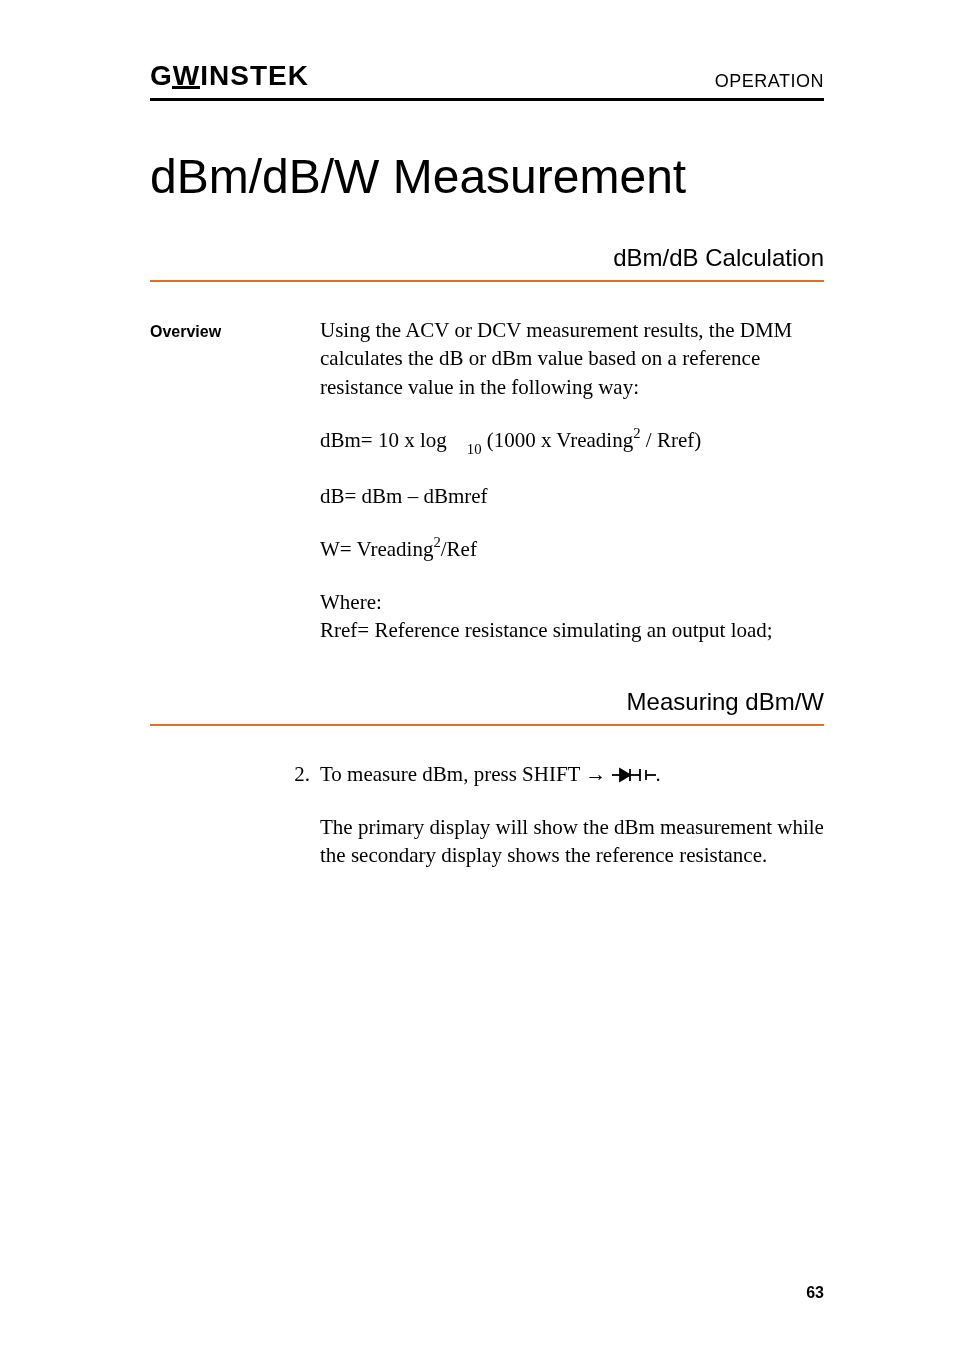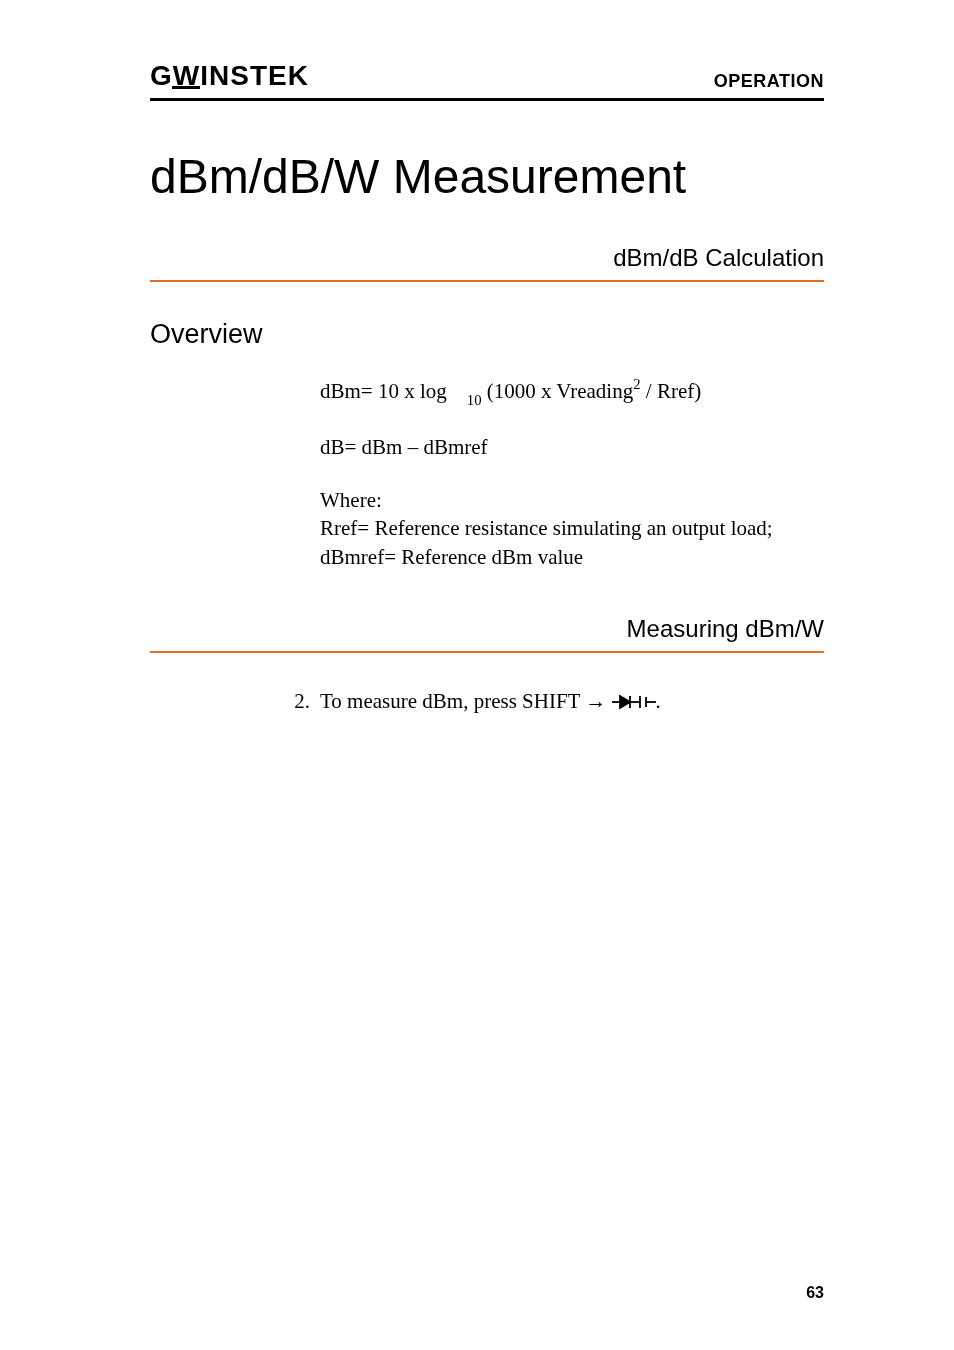--- a/index.html
+++ b/index.html
@@ -41,21 +41,21 @@
     content: "";
     position: absolute;
     left: -1px;
     right: -1px;
     bottom: 3px;
     height: 3px;
     background: #000;
   }
   .section-label {
     font-family: Arial, Helvetica, sans-serif;
-    font-weight: 700;
+    font-weight: 400;
     font-size: 18px;
     letter-spacing: 0.5px;
   }
   h1.title {
     font-family: "Segoe UI Light", "Segoe UI", Arial, sans-serif;
     font-weight: 400;
     font-size: 48px;
     margin: 0 0 40px 0;
   }
   h2.subheading {
@@ -84,22 +84,22 @@
   .row .mid {
     flex: 0 0 30px;
     text-align: right;
     padding-right: 10px;
   }
   .row .right {
     flex: 1;
   }
   .left-label {
     font-family: "Segoe UI Light", "Segoe UI", Arial, sans-serif;
-    font-weight: 400;
-    font-size: 27px;
+    font-weight: 700;
+    font-size: 16px;
   }
   .sub { font-size: 0.7em; vertical-align: sub; position: relative; top: 0.1em; margin-left: 20px;}
   .sup { font-size: 0.7em; vertical-align: super; position: relative; top: -0.1em;}
   .page-num {
     position: absolute;
     bottom: 48px;
     right: 130px;
     font-family: Arial, Helvetica, sans-serif;
     font-weight: 700;
     font-size: 16px;
@@ -135,44 +135,51 @@
   <h1 class="title">dBm/dB/W Measurement</h1>
 
   <h2 class="subheading">dBm/dB Calculation</h2>
   <hr class="rule-orange">
 
   <div class="row">
     <div class="left">
       <span class="left-label">Overview</span>
     </div>
     <div class="mid"></div>
+    <div class="right">Using the ACV or DCV measurement results, the DMM calculates the dB or dBm value based on a reference resistance value in the following way:</div>
   </div>
 
   <div class="row">
     <div class="left"></div>
       <div class="mid"></div>
     <div class="right">
       <span>dBm= 10 x log</span><span class="sub">10</span><span> (1000 x Vreading</span><span class="sup">2</span><span> / Rref)</span>
     </div>
   </div>
 
   <div class="row">
     <div class="left"></div>
       <div class="mid"></div>
     <div class="right">dB= dBm – dBmref</div>
   </div>
 
+  <div class="row">
+    <div class="left"></div>
+      <div class="mid"></div>
+    <div class="right">
+      <span>W= Vreading</span><span class="sup">2</span><span>/Ref</span>
+    </div>
+  </div>
 
   <div class="row">
     <div class="left"></div>
       <div class="mid"></div>
     <div class="right">
       <div>Where:</div>
       <div>Rref= Reference resistance simulating an output load;</div>
-      <div>dBmref= Reference dBm value</div>
     </div>
   </div>
 
   <div class="section2-wrap">
     <h2 class="subheading">Measuring dBm/W</h2>
     <hr class="rule-orange">
 
 
     <div class="row">
       <div class="left"></div>
@@ -185,19 +192,20 @@
               <polygon points="8,2 8,14 18,8" fill="#000"></polygon>
               <line x1="18" y1="2" x2="18" y2="14"></line>
               <line x1="18" y1="8" x2="28" y2="8"></line>
               <line x1="28" y1="2" x2="28" y2="14"></line>
               <line x1="34" y1="3" x2="34" y2="13"></line>
               <line x1="34" y1="8" x2="44" y2="8"></line>
             </g>
           </svg>
         </span><span>.</span>
         <div style="height:22px"></div>
+        <div>The primary display will show the dBm measurement while the secondary display shows the reference resistance.</div>
       </div>
     </div>
   </div>
 
   <div class="page-num">63</div>
 
 </div>
 
 </body></html>

